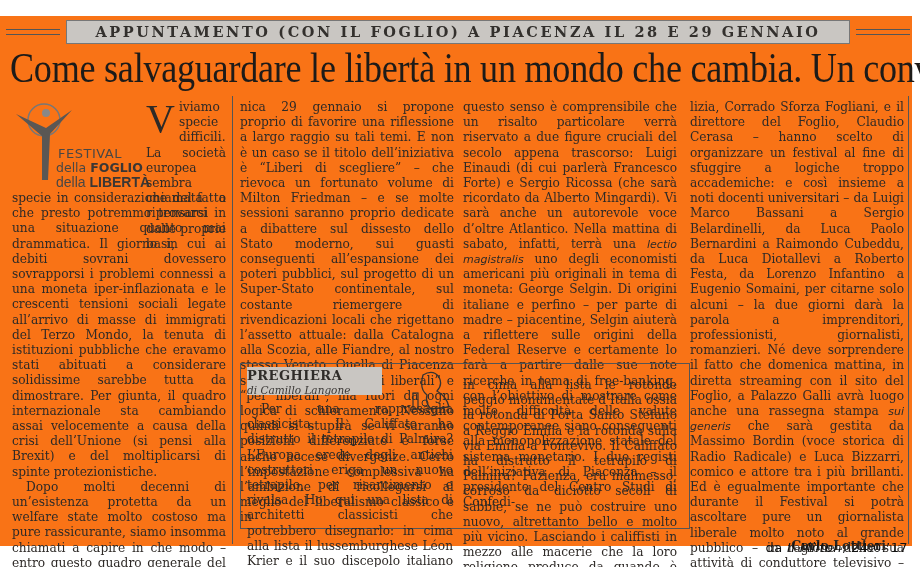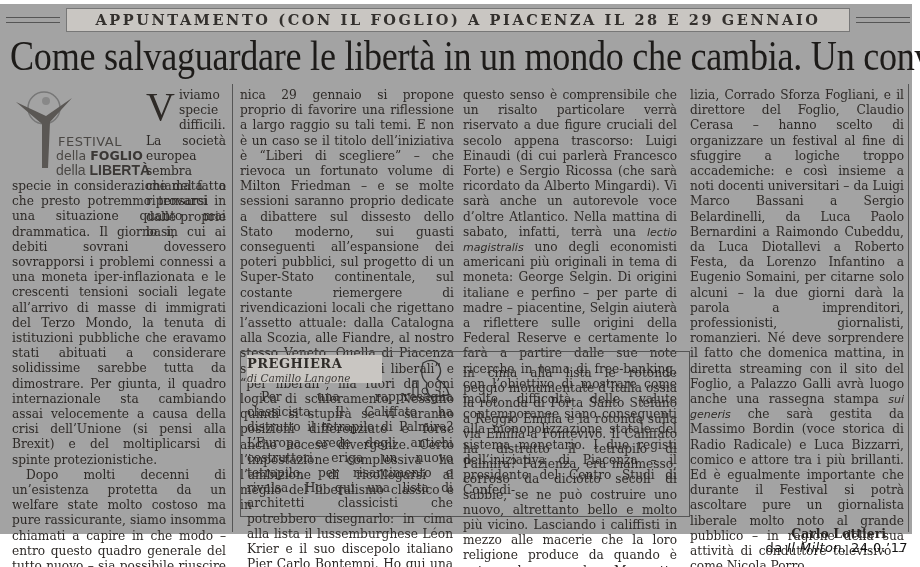--- a/index.html
+++ b/index.html
@@ -1,18 +1,18 @@
 <!DOCTYPE html>
 <html><head>
 <meta charset="utf-8">
 <style>
   html,body{margin:0;padding:0;}
   body{width:920px;height:567px;background:#fff;position:relative;overflow:hidden;
     font-family:"DejaVu Serif","Liberation Serif",serif;color:#2a2623;}
-  .clip{position:absolute;left:0;top:4px;width:912px;height:530px;background:#a3a3a3;}
+  .clip{position:absolute;left:0;top:16px;width:912px;height:530px;background:#f97316;}
   .kicker-wrap{position:absolute;left:6px;top:4px;width:904px;height:22px;}
   .kicker-line{position:absolute;top:9px;height:4px;border-top:1.5px solid #555;border-bottom:1.5px solid #555;}
   .kicker-line.l{left:0;width:54px;}
   .kicker-line.r{right:0;width:54px;}
   .kicker{position:absolute;left:60px;right:60px;top:0;height:22px;background:#c9c6c2;border:1px solid #777;
     text-align:center;font-family:"DejaVu Serif",serif;font-weight:bold;font-size:14.5px;letter-spacing:2.6px;line-height:22px;color:#33302d;}
   .headline{position:absolute;left:10px;top:27px;width:900px;font-family:"Liberation Serif",serif;
     font-size:43px;line-height:50px;color:#1d1b19;transform:scaleX(0.84);transform-origin:left top;white-space:nowrap;letter-spacing:-0.3px;}
   .col{position:absolute;font-size:12.2px;line-height:15.2px;text-align:justify;hyphens:manual;color:#2e2a27;}
   .col p{margin:0;}

